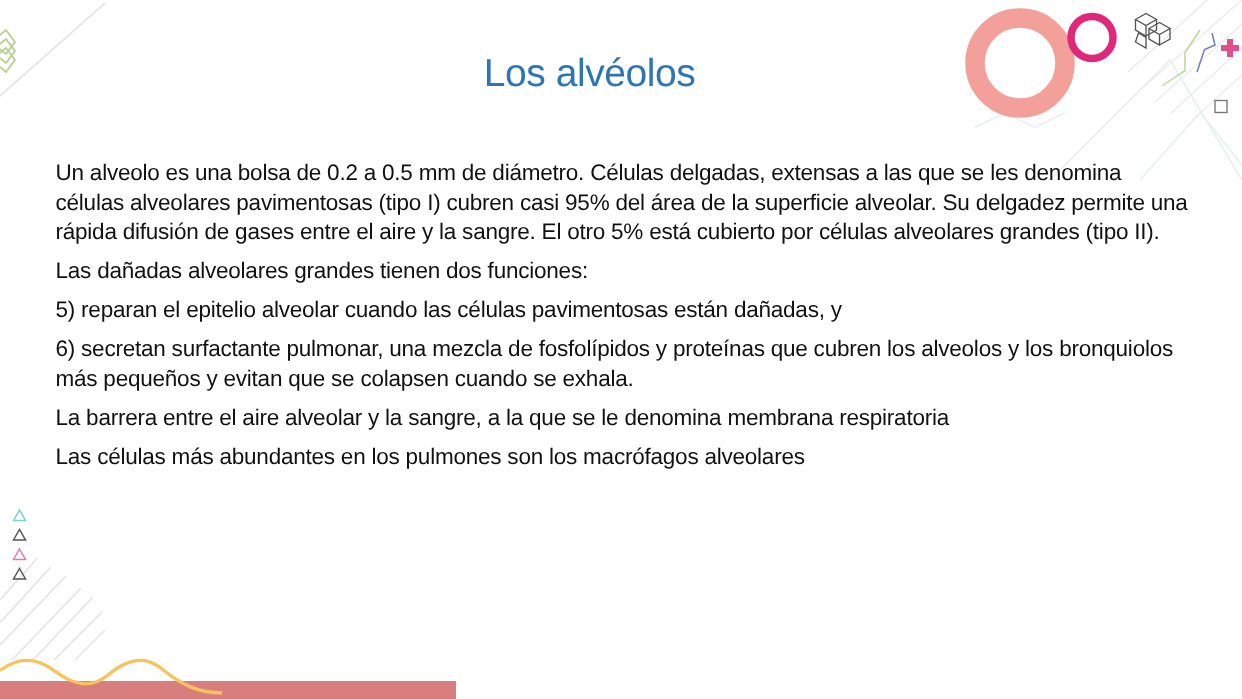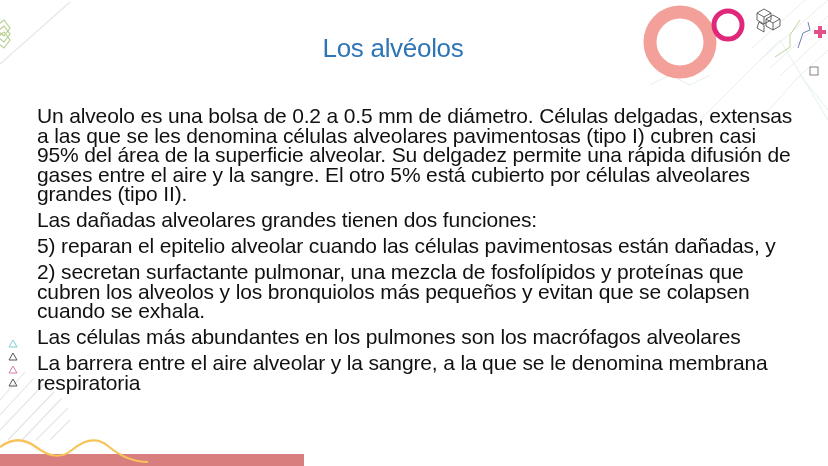--- a/index.html
+++ b/index.html
@@ -1,19 +1,19 @@
 <!DOCTYPE html>
 <html><head>
 <meta charset="utf-8">
 <style>
   html, body { margin:0; padding:0; }
   body { width:828px; height:466px; position:relative; overflow:hidden; background:#ffffff; font-family:"Liberation Sans", sans-serif; }
   .slide { position:absolute; left:0; top:0; width:712px; height:466px; }
   .title { position:absolute; left:0; width:786px; top:33px; text-align:center; font-size:26px; color:#2e75b6; letter-spacing:-0.3px; }
-  .body { position:absolute; left:37px; top:106px; width:760px; font-size:21px; line-height:19.5px; color:#111; letter-spacing:-0.15px; }
+  .body { position:absolute; left:37px; top:106px; width:760px; font-size:15px; line-height:19.5px; color:#111; letter-spacing:-0.15px; }
   .body p { margin:0 0 6.5px 0; }
   .deco { position:absolute; left:0; top:0; }
 </style>
 </head>
 <body>
 
 <div class="slide">
 
   <svg class="deco" width="828" height="466">
 
@@ -80,17 +80,17 @@
 
     <path d="M0,447 C12,438 24,438 36,447 S60,460 72,450 S96,436 108,446 S132,462 148,462" fill="none" stroke="#f7c35a" stroke-width="2.2"></path>
   </svg>
 
   <div class="title">Los alvéolos</div>
 
   <div class="body">
     <p>Un alveolo es una bolsa de 0.2 a 0.5 mm de diámetro. Células delgadas, extensas a las que se les denomina células alveolares pavimentosas (tipo I) cubren casi 95% del área de la superficie alveolar. Su delgadez permite una rápida difusión de gases entre el aire y la sangre. El otro 5% está cubierto por células alveolares grandes (tipo II).</p>
     <p>Las dañadas alveolares grandes tienen dos funciones:</p>
     <p>5) reparan el epitelio alveolar cuando las células pavimentosas están dañadas, y</p>
-    <p>2) secretan surfactante pulmonar, una mezcla de fosfolípidos y proteínas que cubren los alveolos y los bronquiolos más pequeños y evitan que se colapsen cuando se exhala.</p>
+    <p>6) secretan surfactante pulmonar, una mezcla de fosfolípidos y proteínas que cubren los alveolos y los bronquiolos más pequeños y evitan que se colapsen cuando se exhala.</p>
+    <p>La barrera entre el aire alveolar y la sangre, a la que se le denomina membrana respiratoria</p>
     <p>Las células más abundantes en los pulmones son los macrófagos alveolares</p>
-    <p>La barrera entre el aire alveolar y la sangre, a la que se le denomina membrana respiratoria</p>
   </div>
 </div>
 
 </body></html>

